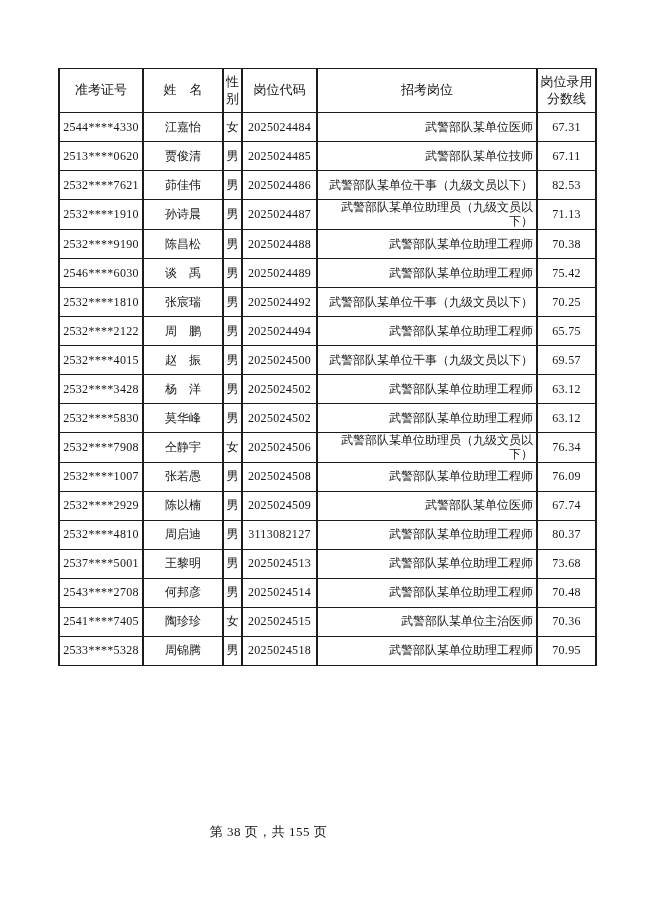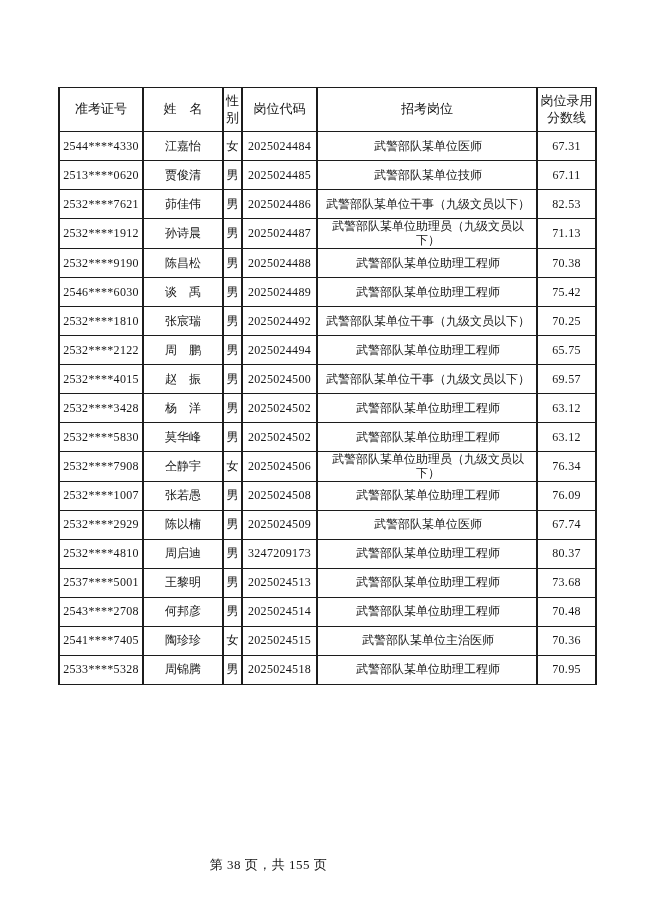--- a/index.html
+++ b/index.html
@@ -15,21 +15,20 @@
     width: 650px; height: 920px;
     background: #ffffff;
     overflow: hidden;
   }
   table.score-table {
     position: absolute;
     left: 58px; top: 68px;
     width: 537px;
     border-collapse: collapse;
     table-layout: fixed;
-    margin-top: 19px;
   }
   th, td {
     border-top: 1px solid #1c1c1c;
     border-bottom: 1px solid #1c1c1c;
     border-left: 2px solid #1c1c1c;
     border-right: 2px solid #1c1c1c;
     padding: 0;
     text-align: center;
     vertical-align: middle;
     font-weight: normal;
@@ -38,27 +37,27 @@
   thead tr { height: 44px; }
   th {
     font-size: 13px;
     line-height: 1.3;
     word-break: break-all;
   }
   tbody tr { height: 29px; }
   td { font-size: 12px; line-height: 1.2; }
   td.c-id, td.c-code, td.c-score { letter-spacing: 0.3px; }
   td.c-position {
-    text-align: center;
+    text-align: right;
     padding-left: 5px;
     padding-right: 3px;
   }
   .footer {
     position: absolute;
-    left: 0; top: 856px;
+    left: 0; top: 823px;
     width: 537px;
     text-align: center;
     font-size: 13px;
     letter-spacing: 0.5px;
   }
 </style>
 </head>
 <body>
 
 <div class="sheet">
@@ -101,21 +100,21 @@
         </tr>
         <tr>
           <td class="c-id">2532****7621</td>
           <td class="c-name">茆佳伟</td>
           <td class="c-gender">男</td>
           <td class="c-code">2025024486</td>
           <td class="c-position">武警部队某单位干事（九级文员以下）</td>
           <td class="c-score">82.53</td>
         </tr>
         <tr>
-          <td class="c-id">2532****1912</td>
+          <td class="c-id">2532****1910</td>
           <td class="c-name">孙诗晨</td>
           <td class="c-gender">男</td>
           <td class="c-code">2025024487</td>
           <td class="c-position">武警部队某单位助理员（九级文员以下）</td>
           <td class="c-score">71.13</td>
         </tr>
         <tr>
           <td class="c-id">2532****9190</td>
           <td class="c-name">陈昌松</td>
           <td class="c-gender">男</td>
@@ -192,21 +191,21 @@
           <td class="c-name">陈以楠</td>
           <td class="c-gender">男</td>
           <td class="c-code">2025024509</td>
           <td class="c-position">武警部队某单位医师</td>
           <td class="c-score">67.74</td>
         </tr>
         <tr>
           <td class="c-id">2532****4810</td>
           <td class="c-name">周启迪</td>
           <td class="c-gender">男</td>
-          <td class="c-code">3247209173</td>
+          <td class="c-code">3113082127</td>
           <td class="c-position">武警部队某单位助理工程师</td>
           <td class="c-score">80.37</td>
         </tr>
         <tr>
           <td class="c-id">2537****5001</td>
           <td class="c-name">王黎明</td>
           <td class="c-gender">男</td>
           <td class="c-code">2025024513</td>
           <td class="c-position">武警部队某单位助理工程师</td>
           <td class="c-score">73.68</td>

